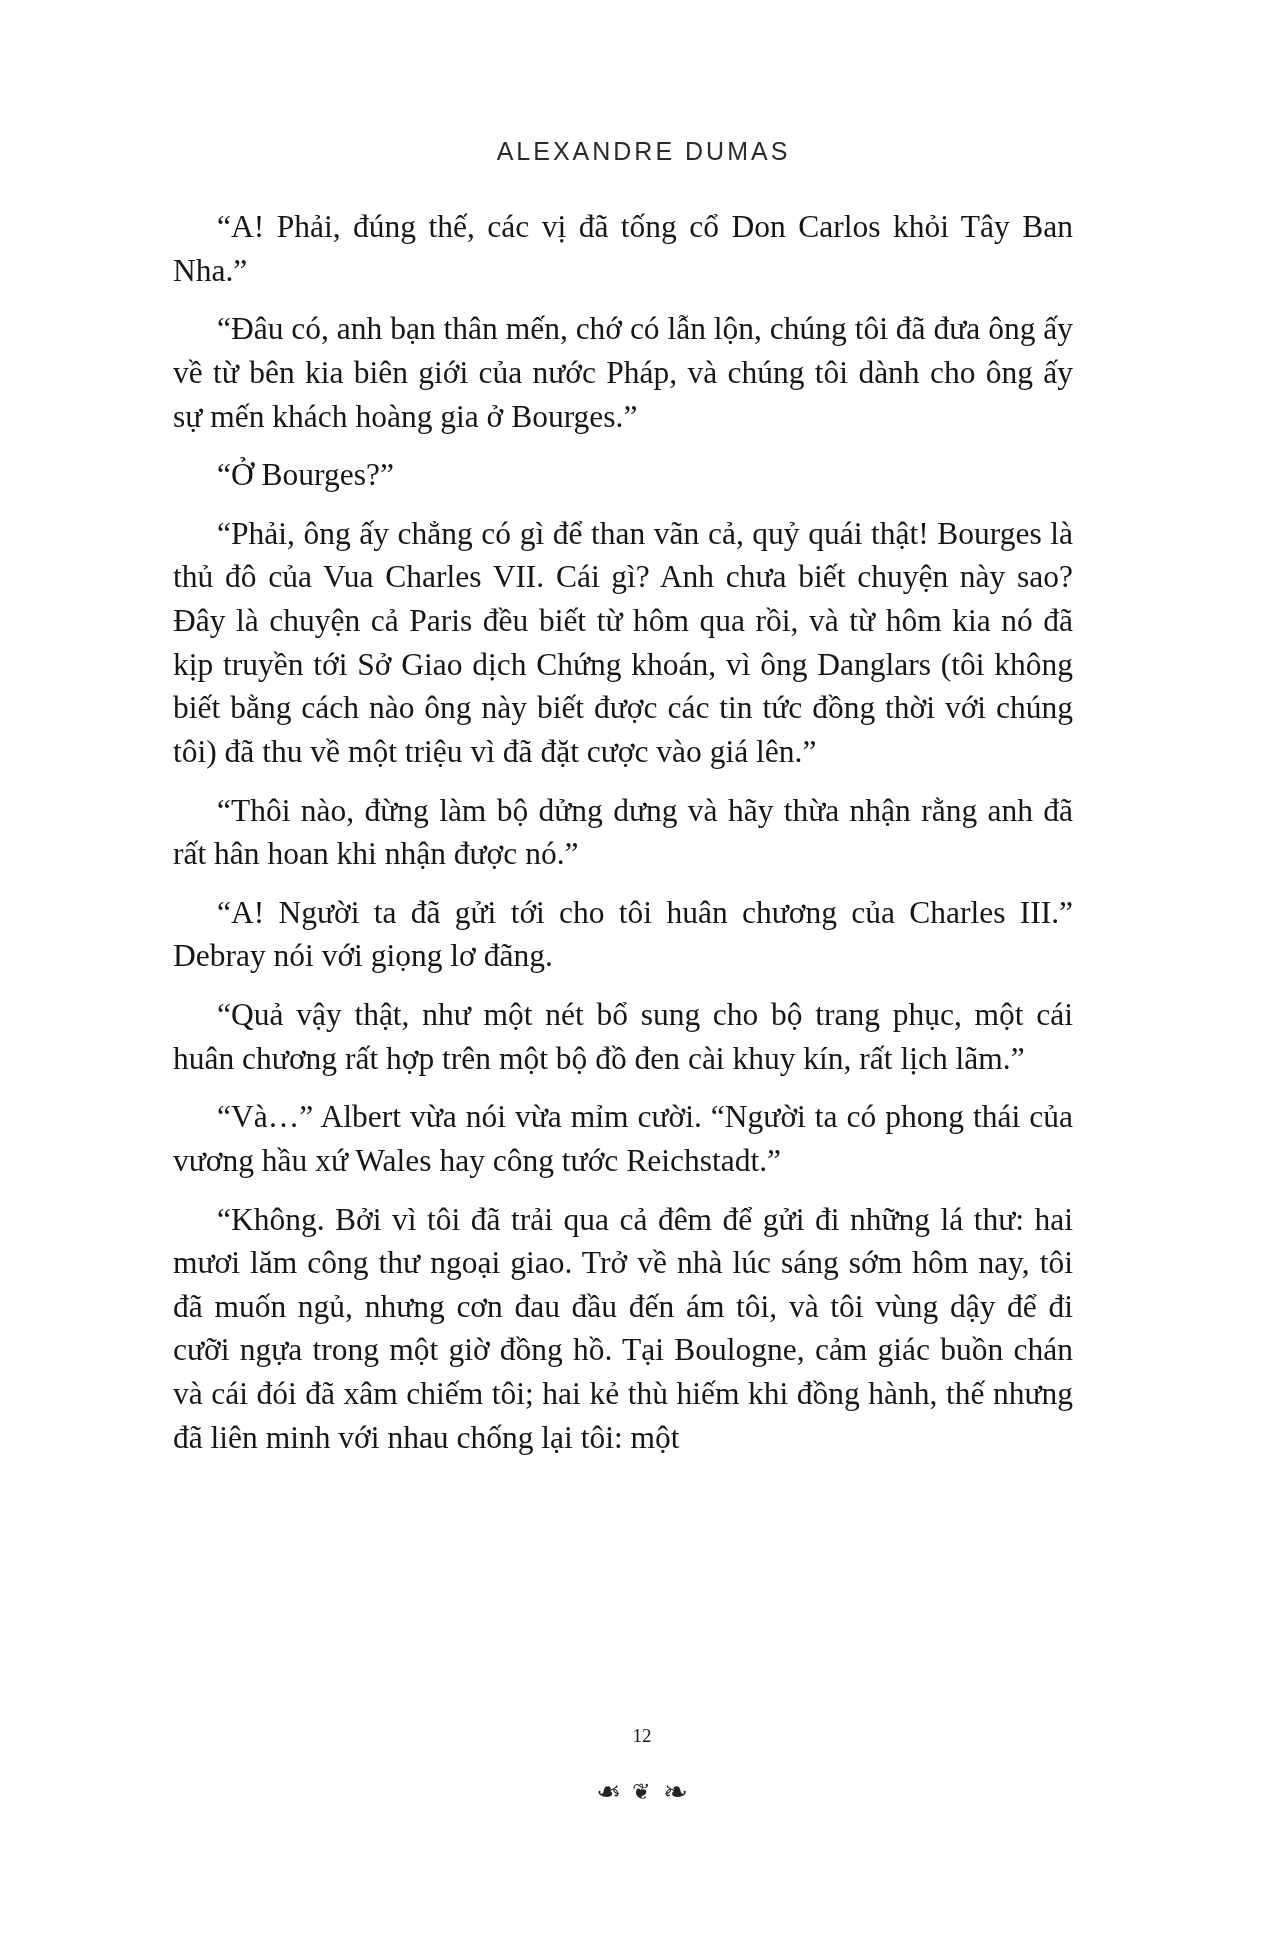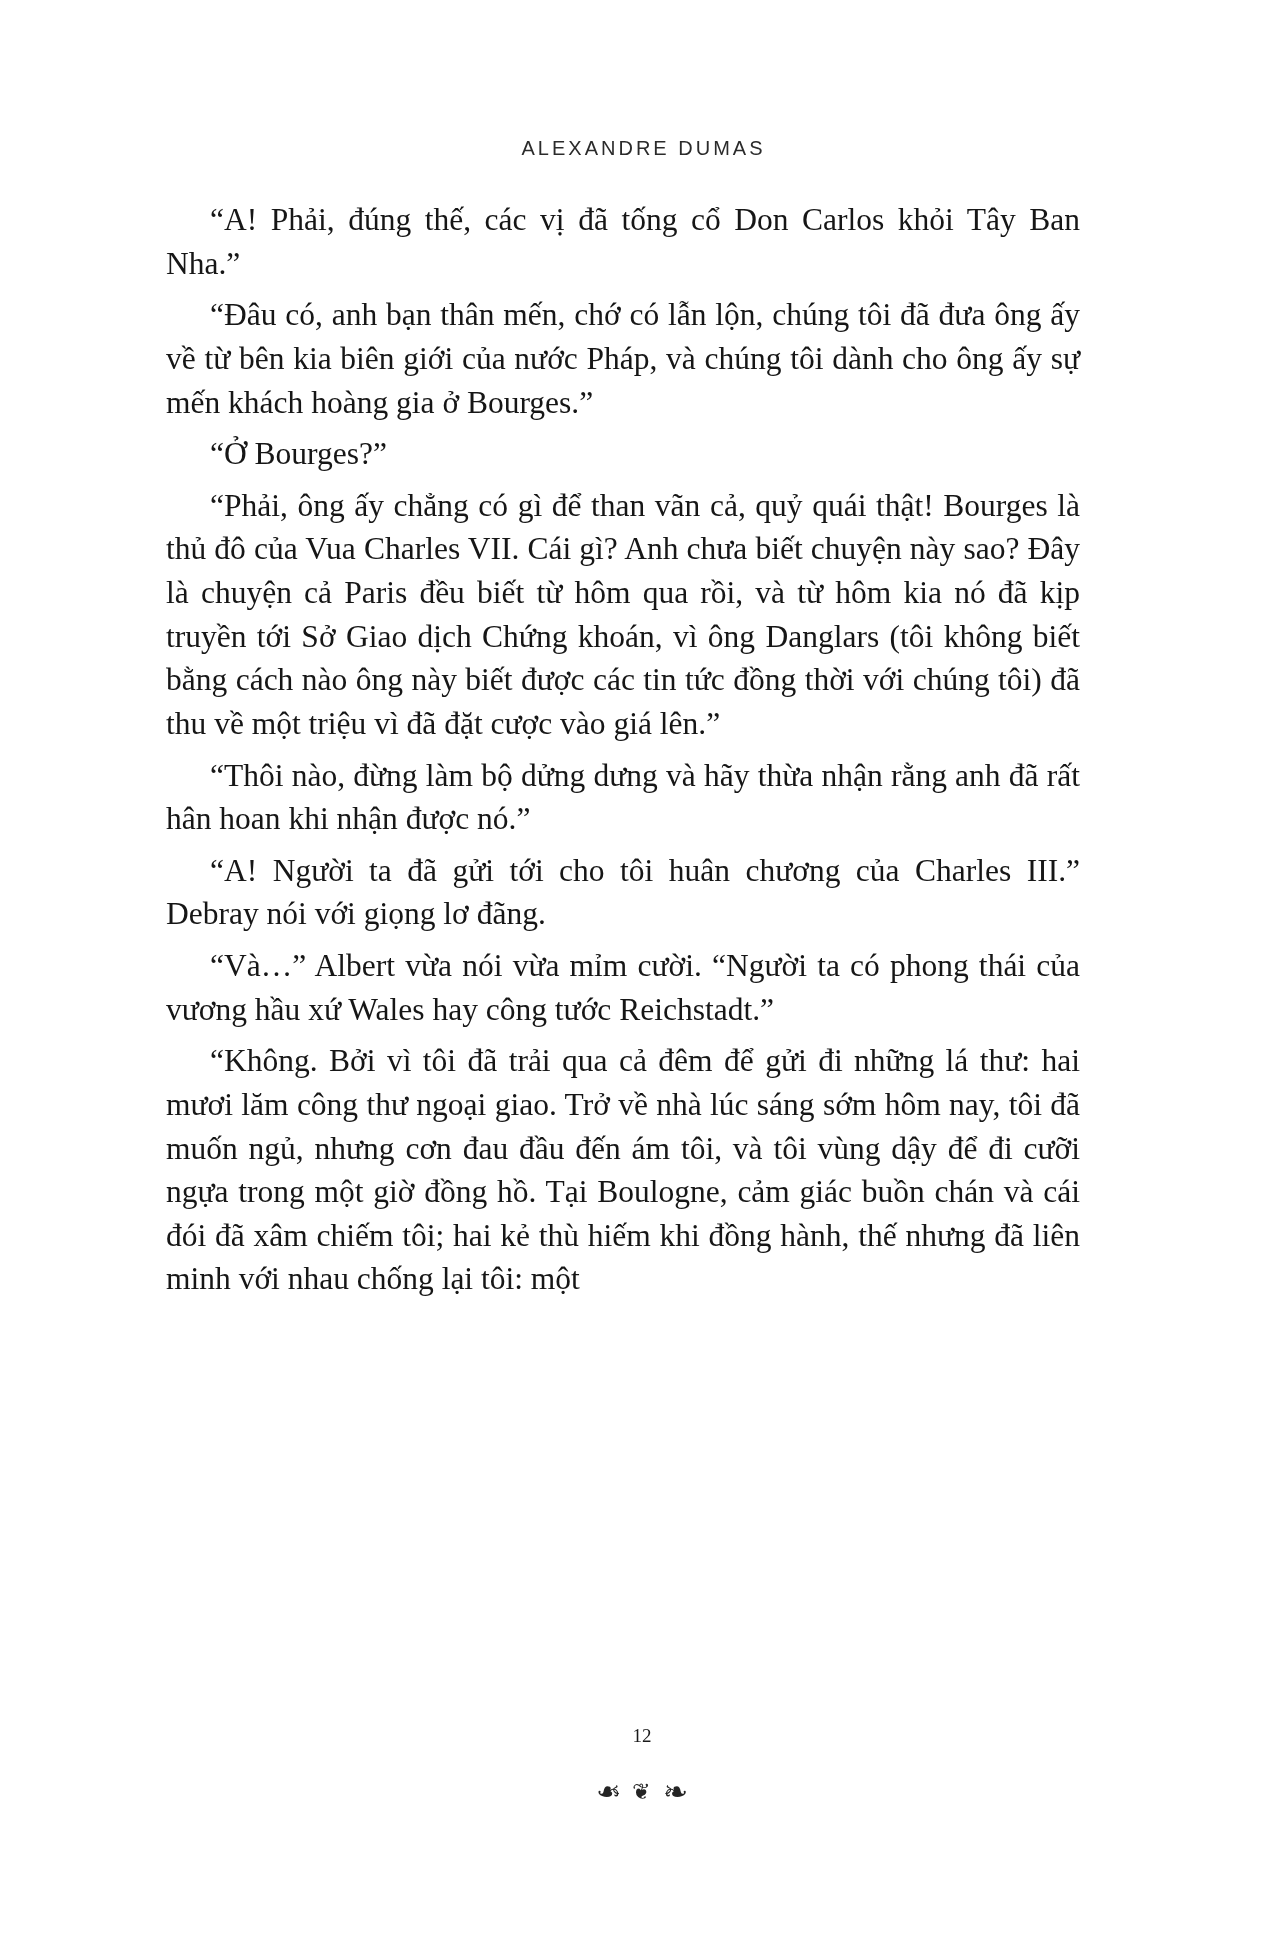--- a/index.html
+++ b/index.html
@@ -17,33 +17,33 @@
     font-family: "Liberation Serif", serif;
     color: #1a1a1a;
   }
   .running-head {
     position: absolute;
     top: 137px;
     left: 0;
     width: 100%;
     text-align: center;
     font-family: "Liberation Sans", sans-serif;
-    font-size: 20px;
+    font-size: 25px;
     letter-spacing: 3.0px;
     color: #2b2b2b;
     text-indent: 3px;
   }
   .body-text {
     position: absolute;
     top: 190px;
     left: 158px;
     width: 930px;
   }
   .body-text p {
-    margin: 8px;
+    margin: 15px;
     font-size: 31.5px;
     line-height: 1.385;
     text-align: justify;
     text-justify: inter-word;
     text-indent: 44px;
     color: #161616;
     hyphens: none;
   }
   .folio {
     position: absolute;
@@ -88,20 +88,21 @@
 
   <div class="running-head">ALEXANDRE DUMAS</div>
 
   <div class="body-text">
     <p>“A! Phải, đúng thế, các vị đã tống cổ Don Carlos khỏi Tây Ban Nha.”</p>
     <p>“Đâu có, anh bạn thân mến, chớ có lẫn lộn, chúng tôi đã đưa ông ấy về từ bên kia biên giới của nước Pháp, và chúng tôi dành cho ông ấy sự mến khách hoàng gia ở Bourges.”</p>
     <p>“Ở Bourges?”</p>
     <p>“Phải, ông ấy chẳng có gì để than vãn cả, quỷ quái thật! Bourges là thủ đô của Vua Charles VII. Cái gì? Anh chưa biết chuyện này sao? Đây là chuyện cả Paris đều biết từ hôm qua rồi, và từ hôm kia nó đã kịp truyền tới Sở Giao dịch Chứng khoán, vì ông Danglars (tôi không biết bằng cách nào ông này biết được các tin tức đồng thời với chúng tôi) đã thu về một triệu vì đã đặt cược vào giá lên.”</p>
     <p>“Thôi nào, đừng làm bộ dửng dưng và hãy thừa nhận rằng anh đã rất hân hoan khi nhận được nó.”</p>
     <p>“A! Người ta đã gửi tới cho tôi huân chương của Charles III.” Debray nói với giọng lơ đãng.</p>
+    <p>“Quả vậy thật, như một nét bổ sung cho bộ trang phục, một cái huân chương rất hợp trên một bộ đồ đen cài khuy kín, rất lịch lãm.”</p>
     <p>“Và…” Albert vừa nói vừa mỉm cười. “Người ta có phong thái của vương hầu xứ Wales hay công tước Reichstadt.”</p>
     <p>“Không. Bởi vì tôi đã trải qua cả đêm để gửi đi những lá thư: hai mươi lăm công thư ngoại giao. Trở về nhà lúc sáng sớm hôm nay, tôi đã muốn ngủ, nhưng cơn đau đầu đến ám tôi, và tôi vùng dậy để đi cưỡi ngựa trong một giờ đồng hồ. Tại Boulogne, cảm giác buồn chán và cái đói đã xâm chiếm tôi; hai kẻ thù hiếm khi đồng hành, thế nhưng đã liên minh với nhau chống lại tôi: một</p>
   </div>
 
   <div class="folio">12</div>
 
   <div class="ornament">
     <span class="swirl-left">❧</span>
     <span class="dot">❦</span>
     <span class="swirl-right">❧</span>

